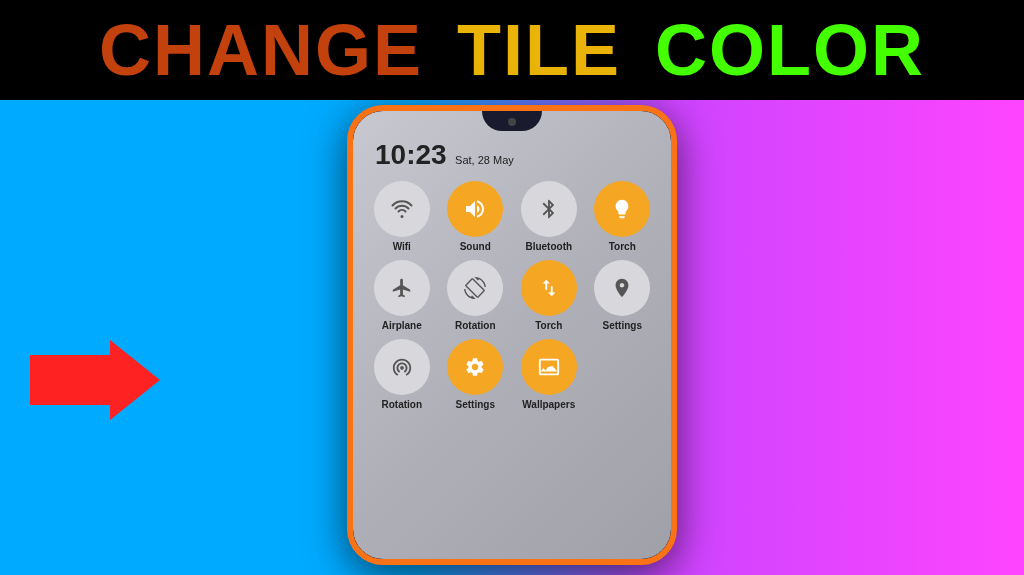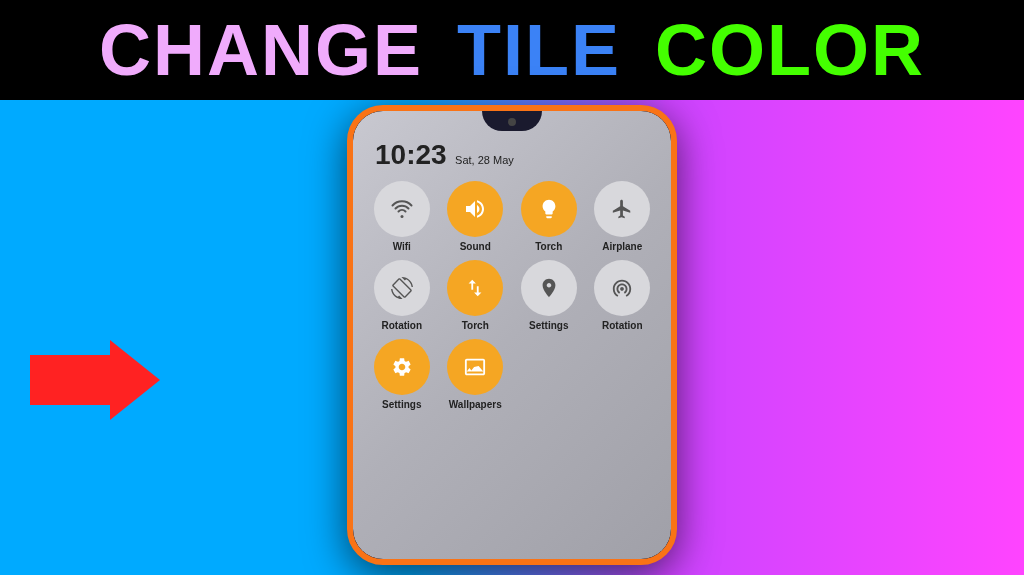--- a/index.html
+++ b/index.html
@@ -31,25 +31,25 @@
     }
 
     .title-text {
       font-size: 72px;
       font-weight: 900;
       letter-spacing: 2px;
       line-height: 1;
     }
 
     .title-change {
-      color: #f0abfc;
+      color: #c2410c;
     }
 
     .title-tile {
-      color: #3b82f6;
+      color: #eab308;
       margin: 16px 12px;
     }
 
     .title-color {
       color: #44ff00;
       text-align: center;
     }
 
     
     .red-arrow {
@@ -255,20 +255,28 @@
         <div class="tile">
           <div class="tile-circle orange">
             <svg width="24" height="24" viewBox="0 0 24 24" fill="white">
       <path d="M3 9v6h4l5 5V4L7 9H3zm13.5 3c0-1.77-1.02-3.29-2.5-4.03v8.05c1.48-.73 2.5-2.25 2.5-4.02z"></path>
       <path d="M14 3.23v2.06c2.89.86 5 3.54 5 6.71s-2.11 5.85-5 6.71v2.06c4.01-.91 7-4.49 7-8.77s-2.99-7.86-7-8.77z"></path>
     </svg>
           </div>
           <div class="tile-label">Sound</div>
         </div>
         <div class="tile">
+          <div class="tile-circle gray">
+            <svg width="22" height="22" viewBox="0 0 24 24" fill="#555">
+      <path d="M17.71 7.71L12 2h-1v7.59L6.41 5 5 6.41 10.59 12 5 17.59 6.41 19 11 14.41V22h1l5.71-5.71-4.3-4.29 4.3-4.29zM13 5.83l1.88 1.88L13 9.59V5.83zm1.88 10.46L13 18.17v-3.76l1.88 1.88z"></path>
+    </svg>
+          </div>
+          <div class="tile-label">Bluetooth</div>
+        </div>
+        <div class="tile">
           <div class="tile-circle orange">
             <svg width="22" height="22" viewBox="0 0 24 24" fill="white">
       <path d="M9 21c0 .55.45 1 1 1h4c.55 0 1-.45 1-1v-1H9v1zm3-19C8.14 2 5 5.14 5 9c0 2.38 1.19 4.47 3 5.74V17c0 .55.45 1 1 1h6c.55 0 1-.45 1-1v-2.26c1.81-1.27 3-3.36 3-5.74 0-3.86-3.14-7-7-7z"></path>
     </svg>
           </div>
           <div class="tile-label">Torch</div>
         </div>
         <div class="tile">
           <div class="tile-circle gray">
             <svg width="22" height="22" viewBox="0 0 24 24" fill="#555">

